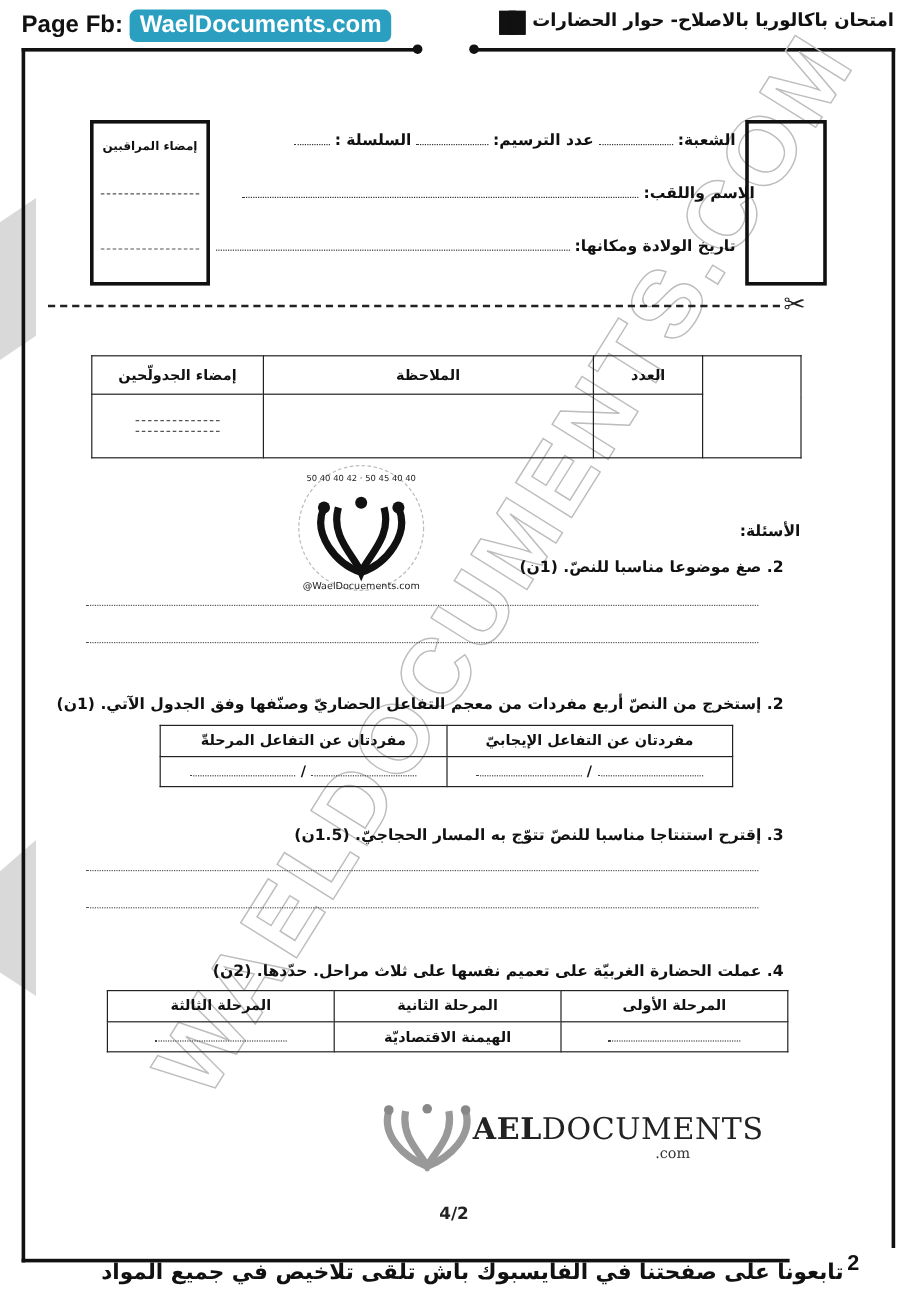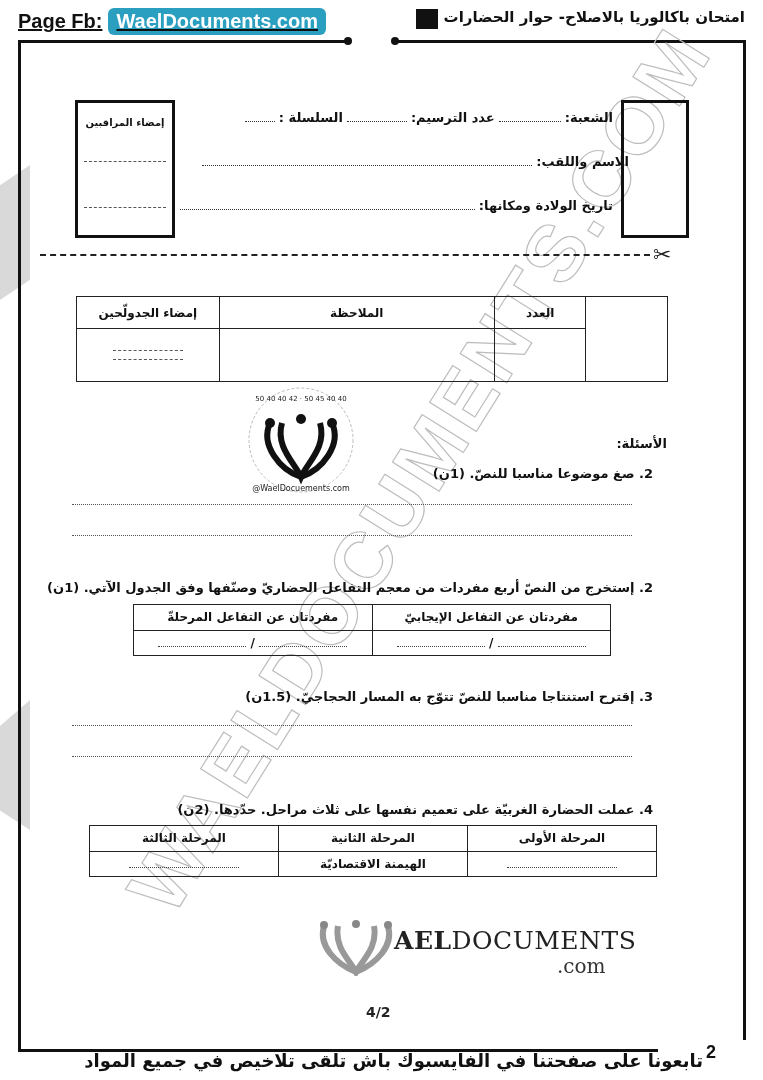--- a/index.html
+++ b/index.html
@@ -6,21 +6,21 @@
     html, body { width: 763px; height: 1080px; background: #ffffff; overflow: hidden; }
     body { position: relative; font-family: "DejaVu Sans", sans-serif; color: #111; }
 
     
     .side-shape { position: absolute; left: 0; width: 30px; background: #d9d9d9; }
     .side-shape.s1 { top: 165px; height: 135px; clip-path: polygon(0 15%, 100% 0, 100% 85%, 0 100%); }
     .side-shape.s2 { top: 700px; height: 130px; clip-path: polygon(0 20%, 100% 0, 100% 100%, 0 85%); }
 
     
     .header { position: absolute; top: 0; left: 0; width: 763px; height: 44px; }
-    .hdr-left { position: absolute; left: 18px; top: 8px; display: flex; align-items: center; gap: 6px; text-decoration: underline; }
+    .hdr-left { position: absolute; left: 18px; top: 8px; display: flex; align-items: center; gap: 6px; }
     .hdr-left .page-fb { font-family: "Liberation Sans", sans-serif; font-weight: bold; font-size: 20px; color: #111; }
     .hdr-left .site-badge { background: #2a9fc0; color: #fff; font-family: "Liberation Sans", sans-serif; font-weight: bold; font-size: 20px; padding: 2px 8px; border-radius: 6px; }
     .hdr-right { position: absolute; right: 18px; top: 8px; direction: rtl; display: flex; align-items: center; gap: 6px; font-family: "DejaVu Sans", sans-serif; font-weight: bold; font-size: 15px; }
     .book-icon { display: inline-block; width: 22px; height: 16px; position: relative; }
     .book-icon::before, .book-icon::after { content: ""; position: absolute; top: 0; width: 10px; height: 16px; border: 2px solid #111; background: #111; }
     .book-icon::before { left: 0; }
     .book-icon::after { right: 0; }
 
     
     .frame-left { position: absolute; left: 18px; top: 40px; width: 3px; height: 1012px; background: #111; }
@@ -61,21 +61,21 @@
     .q4-table { position: absolute; left: 89px; top: 825px; width: 568px; height: 52px; direction: rtl; }
     .q4-table td { border: 1.5px solid #222; text-align: center; font-size: 12px; font-weight: bold; width: 33.3%; }
 
     .cell-dots { display: inline-block; border-bottom: 1px dotted #444; width: 88px; height: 8px; }
     .watermark-wrap { position: absolute; left: 110px; top: 880px; transform: rotate(-58deg); transform-origin: left top; font-family: "Liberation Sans", sans-serif; font-weight: bold; font-size: 80px; color: transparent; -webkit-text-stroke: 1.2px #bdbdbd; letter-spacing: 4px; white-space: nowrap; }
 
     
     .logo { position: absolute; left: 316px; top: 912px; width: 290px; height: 64px; }
     .logo .word { position: absolute; left: 78px; top: 14px; font-family: "DejaVu Serif", serif; font-size: 25px; color: #222; letter-spacing: 0.5px; }
     .logo .word b { font-weight: bold; }
-    .logo .com { position: absolute; left: 241px; top: 42px; font-family: "DejaVu Serif", serif; font-size: 20px; color: #333; }
+    .logo .com { position: absolute; left: 230px; top: 42px; font-family: "DejaVu Serif", serif; font-size: 12px; color: #333; }
 
     .page-num { position: absolute; left: 366px; top: 1004px; font-size: 14px; font-weight: bold; color: #222; }
 
     
     .footer-text { position: absolute; right: 60px; top: 1050px; direction: rtl; font-family: "DejaVu Sans", sans-serif; font-weight: bold; font-size: 18px; color: #111; }
     .footer-num { position: absolute; left: 706px; top: 1042px; font-family: "Liberation Sans", sans-serif; font-weight: bold; font-size: 18px; }
   </style>
 </head>
 <body>
 

